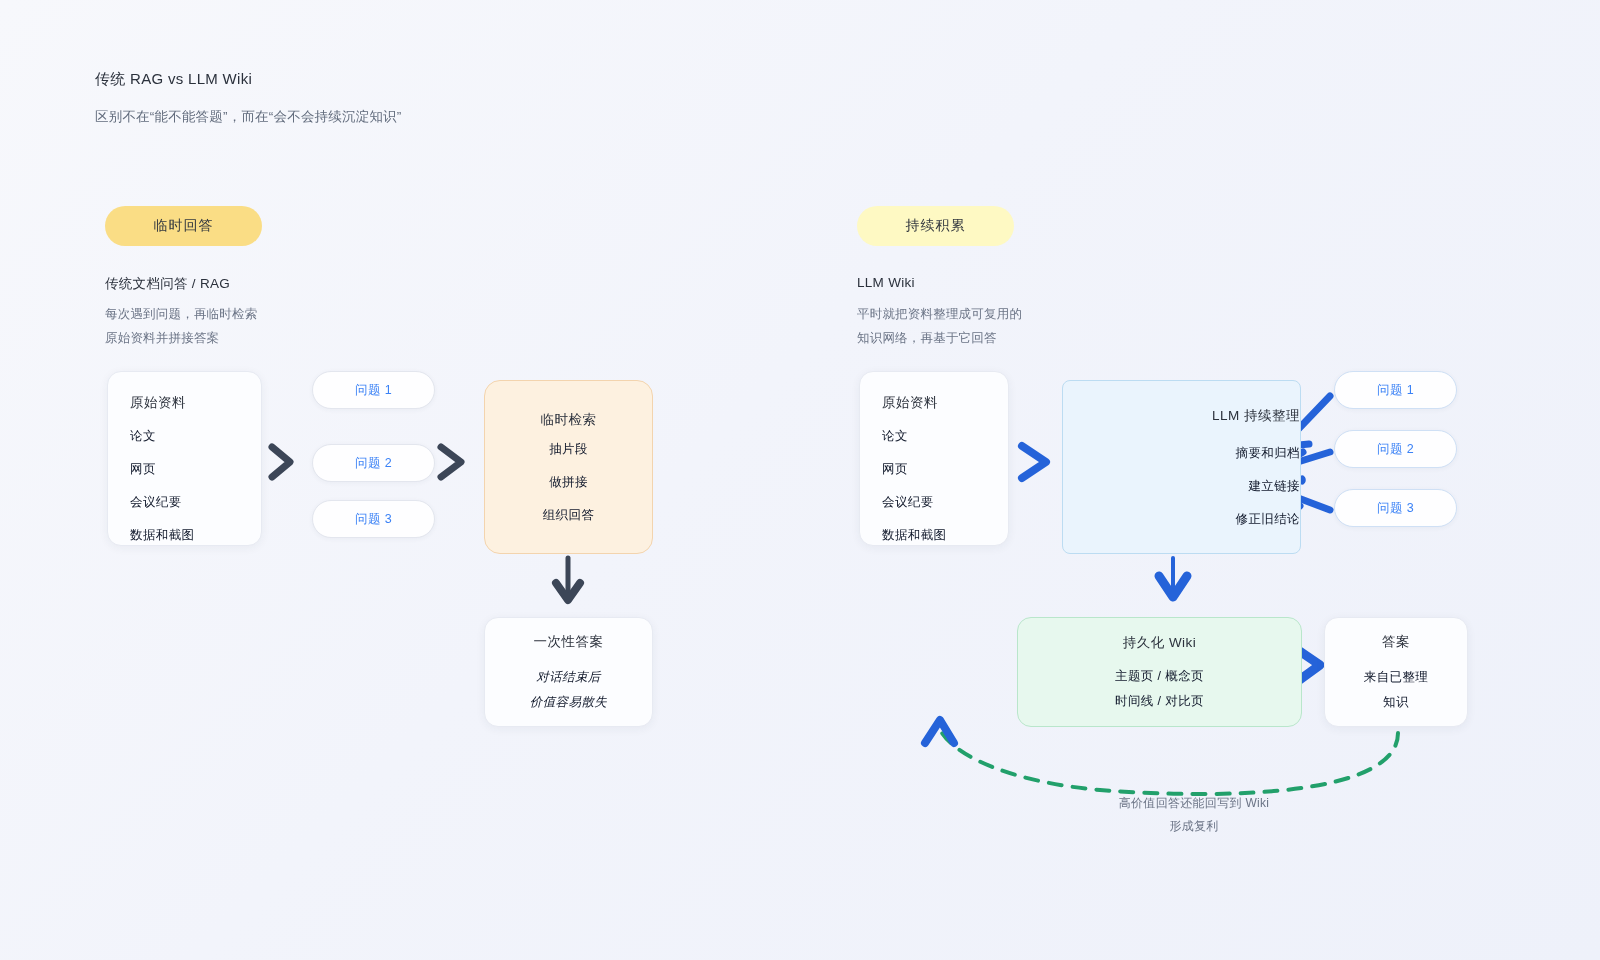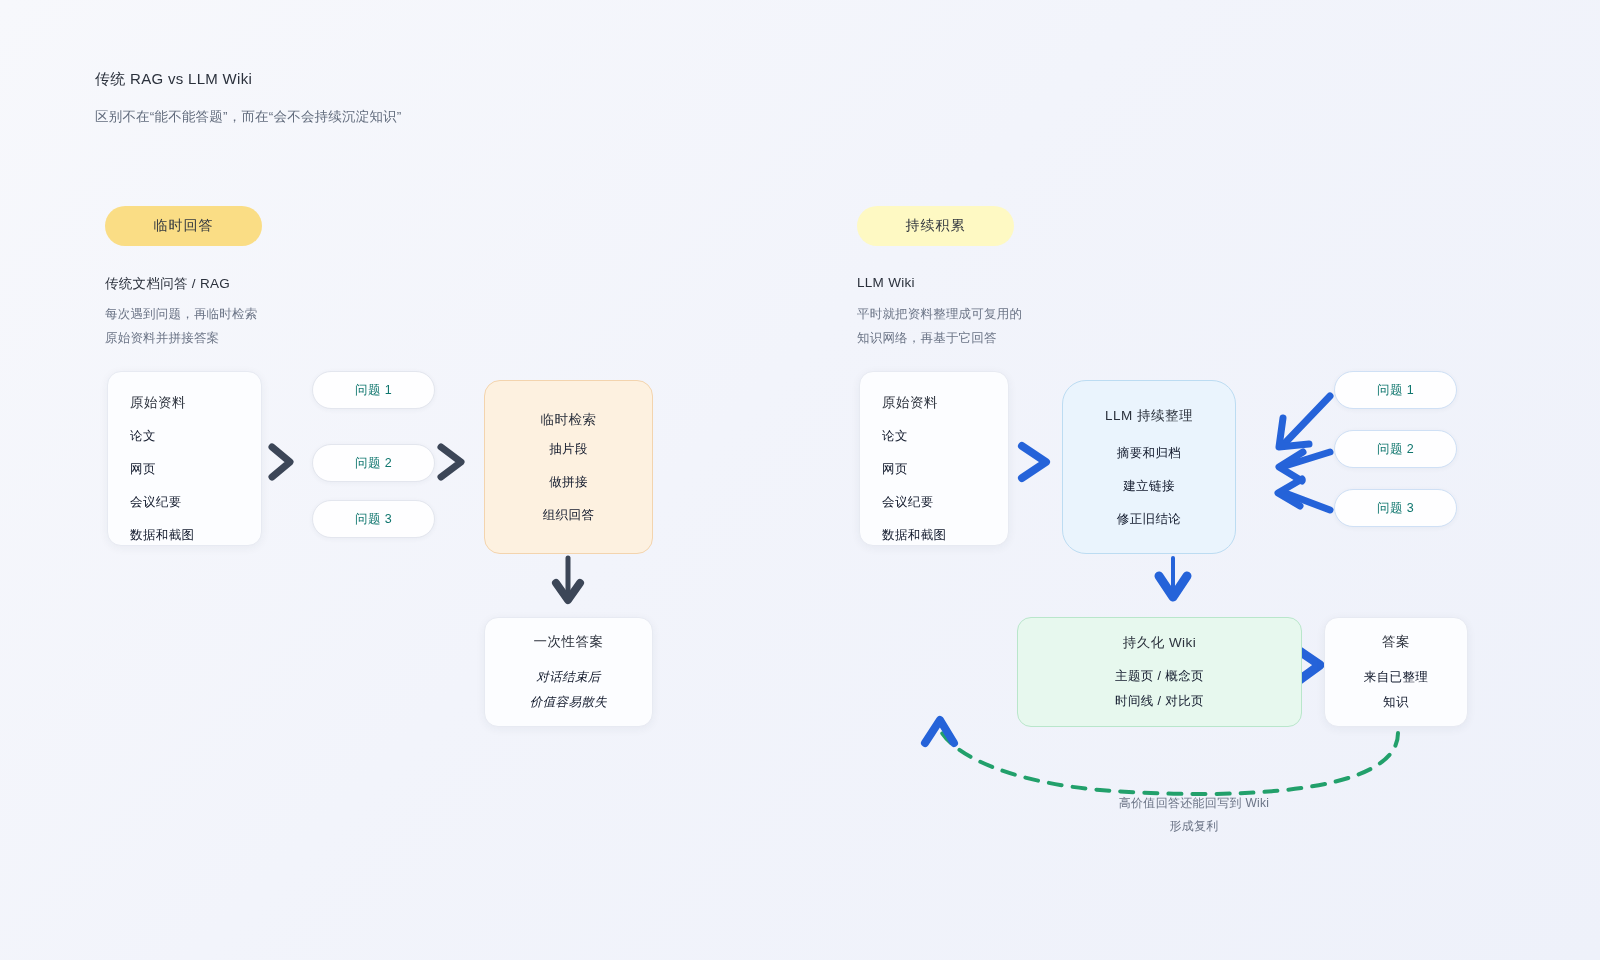--- a/index.html
+++ b/index.html
@@ -83,21 +83,21 @@
 
   .src-left  { left: 107px; top: 371px; width: 155px; height: 175px; }
   .src-right { left: 859px; top: 371px; width: 150px; height: 175px; }
 
   
   .pill {
     position: absolute; z-index: 2;
     width: 123px; height: 38px; border-radius: 19px;
     background: #fefeff;
     display: flex; align-items: center; justify-content: center;
-    font-size: 12.5px; color: #0f766e; letter-spacing: .4px;
+    font-size: 12.5px; color: #3b82f6; letter-spacing: .4px;
     box-shadow: 0 1px 5px rgba(38,50,80,.05);
   }
   .pill-gray { border: 1px solid #e3e6ee; }
   .pill-blue { border: 1px solid #cfe0f5; }
 
   .pl1 { left: 312px; top: 371px; }
   .pl2 { left: 312px; top: 444px; }
   .pl3 { left: 312px; top: 500px; }
 
   .pr1 { left: 1334px; top: 371px; }
@@ -110,24 +110,25 @@
     background: #fdf1e0;
     border: 1px solid #f3d4ae;
     border-radius: 16px;
   }
   .proc-left .card-title { margin-bottom: 12px; }
   .proc-left .card-line { margin-bottom: 16px; }
   .proc-left .card-line:last-child { margin-bottom: 0; }
 
   
   .proc-right {
-    left: 1062px; top: 380px; width: 174px; height: 174px;
+    left: 1062px; top: 380px; width: 239px; height: 174px;
     background: #eaf4fd;
     border: 1px solid #bcdcf2;
-    border-radius: 24px;
+    border-radius: 8px;
+    align-items: flex-end;
   }
   .proc-right .card-title { margin-bottom: 20px; }
   .proc-right .card-line { margin-bottom: 16px; }
   .proc-right .card-line:last-child { margin-bottom: 0; }
 
   
   .out-left {
     left: 484px; top: 617px; width: 169px; height: 110px;
   }
   .out-left .card-title { margin-bottom: 18px; }

